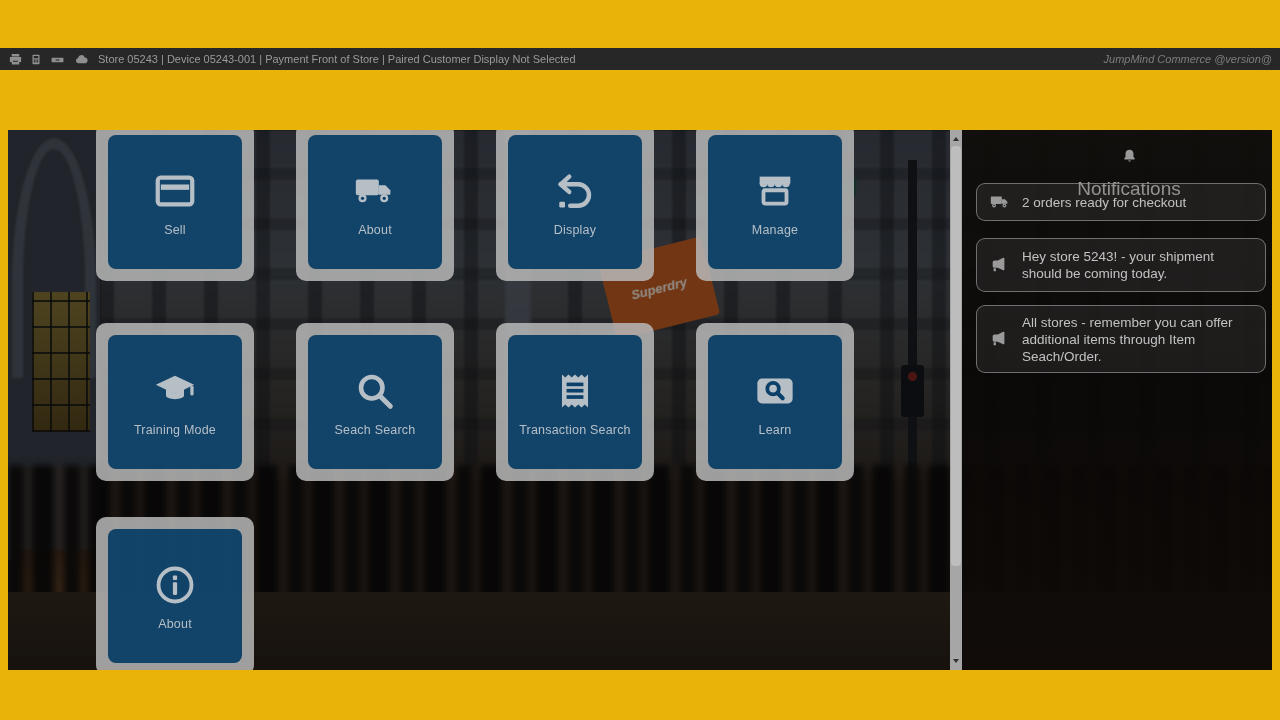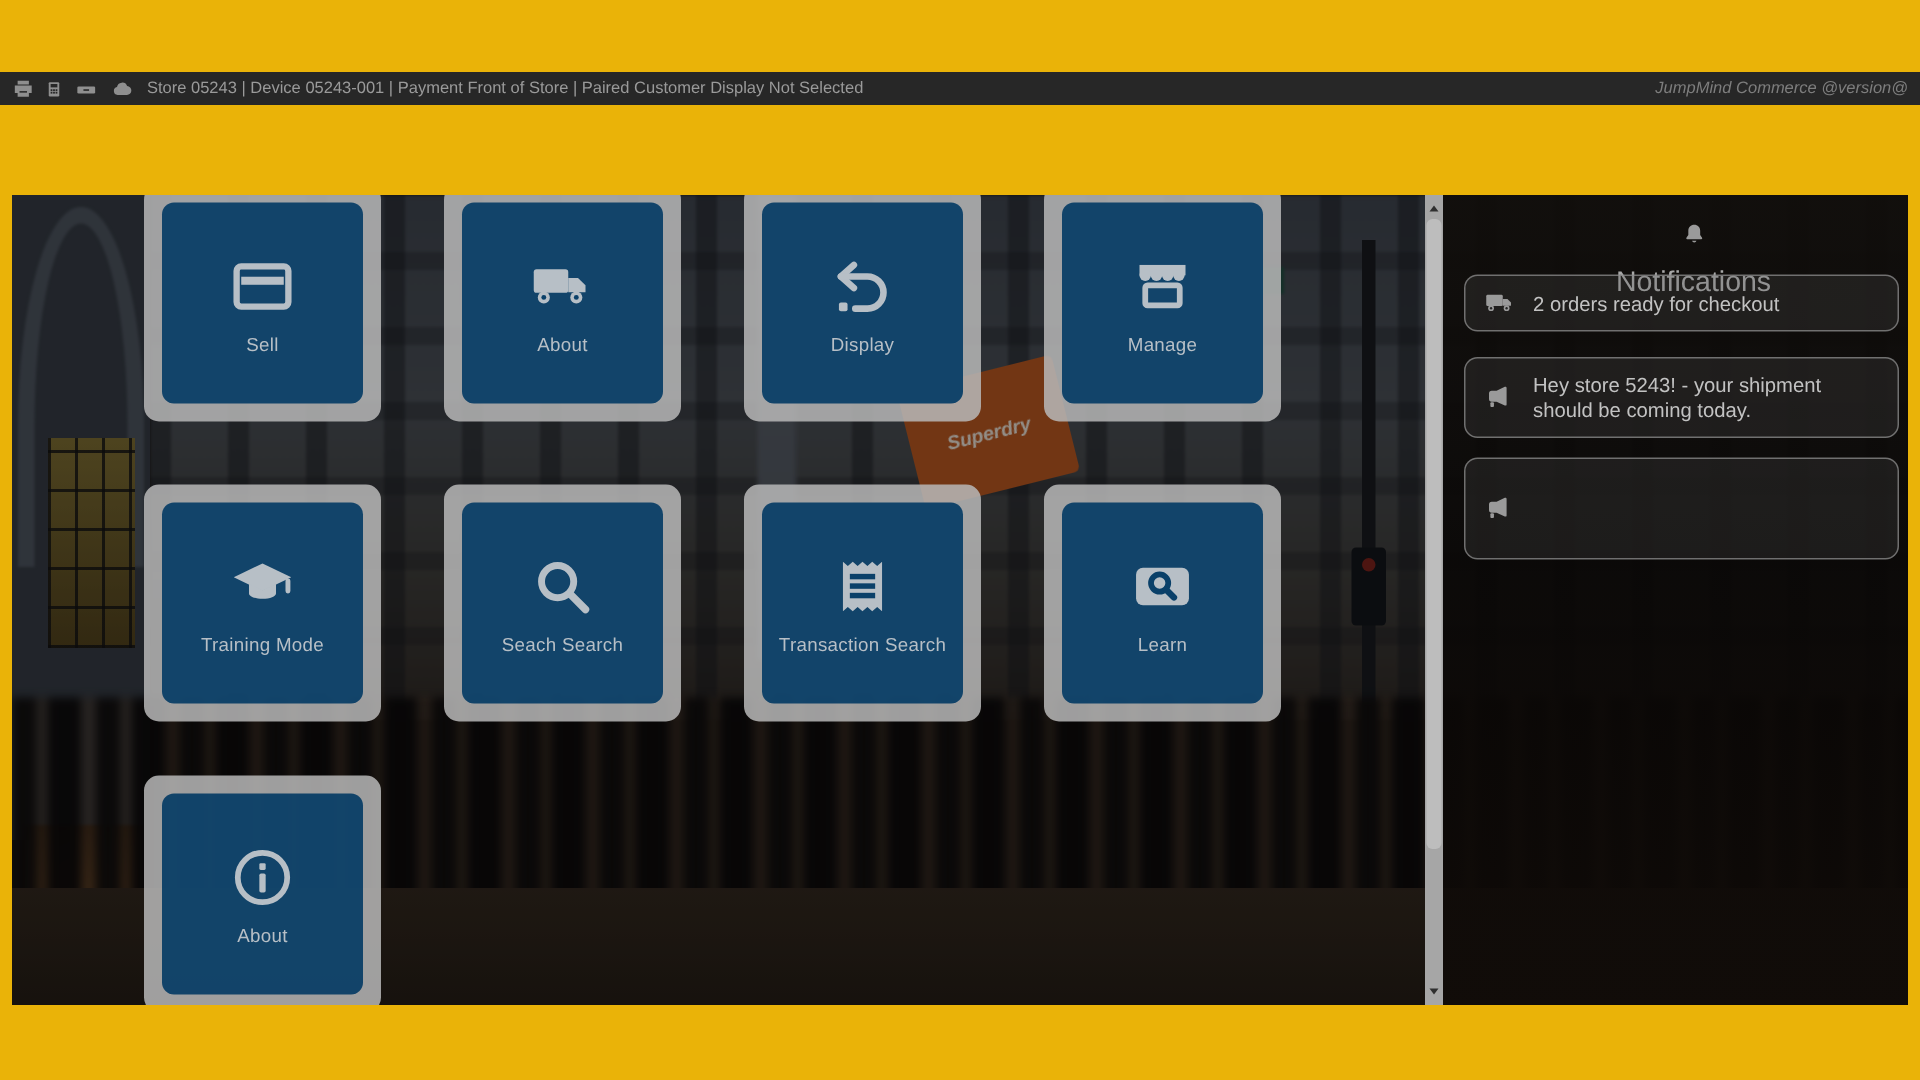--- a/index.html
+++ b/index.html
@@ -323,17 +323,18 @@
         <span>Hey store 5243! - your shipment should be coming today.</span>
       </div>
 
       <div class="card" style="top:175px; height:68px;">
         <span class="n-icon">
           <svg viewBox="0 0 24 24">
               <path d="M15.5 4.2c.6-.3 1.3.1 1.3.8v12c0 .7-.7 1.1-1.3.8L9.5 15H6a2 2 0 0 1-2-2V9a2 2 0 0 1 2-2h3.5z" fill="currentColor"></path>
               <rect x="5" y="15.5" width="2.6" height="3.4" rx=".7" fill="currentColor"></rect>
             </svg>
         </span>
+        <span>All stores - remember you can offer additional items through Item Seach/Order.</span>
       </div>
     </div>
 
   </div>
 </div>
 
 </body></html>

